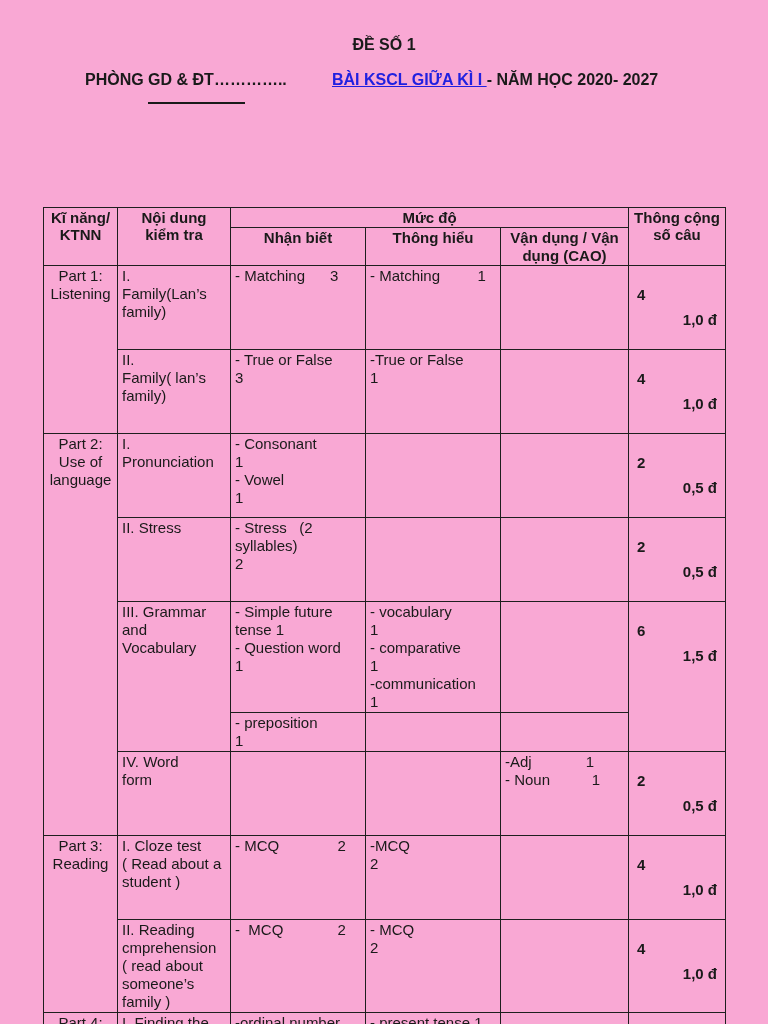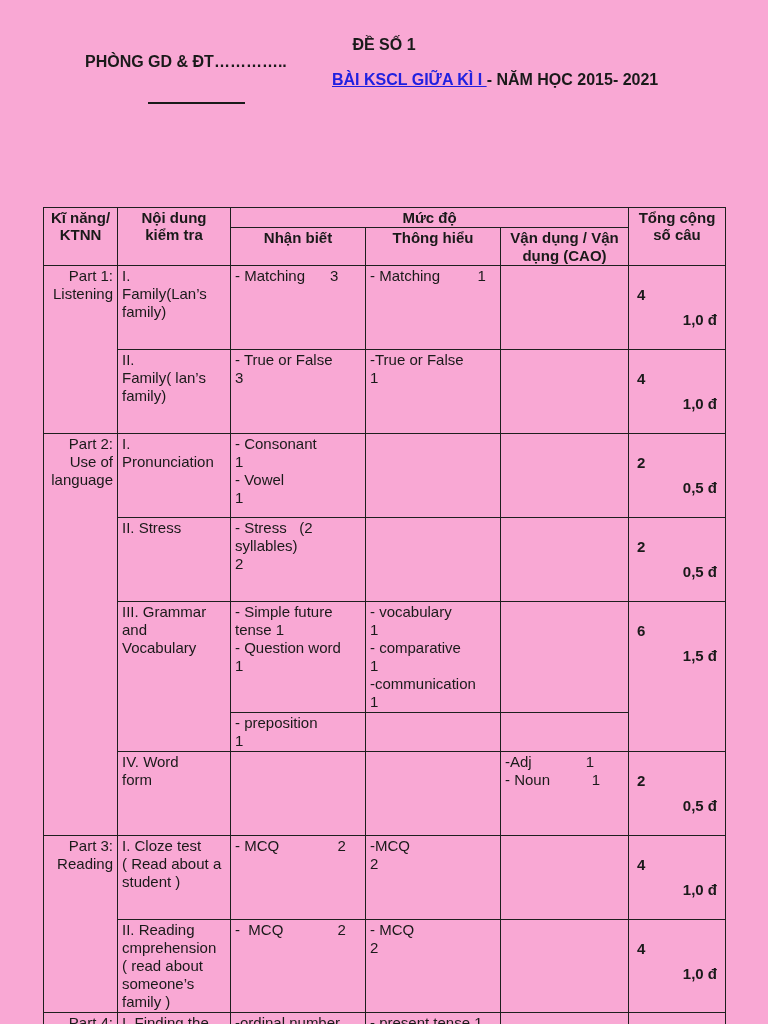--- a/index.html
+++ b/index.html
@@ -12,21 +12,21 @@
     font-family: Liberation Sans, sans-serif;
     color: #1a1a1a;
     overflow: hidden;
   }
   .hdr-line { position: absolute; white-space: pre; }
   .exam-number {
     top: 36px; left: 0; width: 768px;
     text-align: center; font-weight: bold; font-size: 16px;
   }
   .department {
-    top: 53px; left: 85px;
+    top: 71px; left: 85px;
     font-weight: bold; font-size: 16px;
   }
   .dept-underline {
     position: absolute; top: 102px; left: 148px; width: 97px;
     border-bottom: 2px solid #1a1a1a;
   }
   .exam-title-row {
     position: absolute; top: 71px; left: 332px; width: 420px;
     font-weight: bold; font-size: 16px; white-space: pre;
   }
@@ -54,21 +54,21 @@
     border: 1.5px solid #1f1f1f;
     vertical-align: top;
     padding: 1px 4px;
     white-space: pre-line;
     overflow: hidden;
   }
   td.hcell {
     font-weight: bold; text-align: center; vertical-align: middle;
     padding: 0 2px; line-height: 1.15;
   }
-  td.part { text-align: right; vertical-align: middle; padding: 1px 2px; }
+  td.part { text-align: center; vertical-align: middle; padding: 1px 2px; }
   td.part-top { vertical-align: top; padding-top: 76px; }
   td.vmid { vertical-align: middle; }
   td.total-cell { padding: 0; }
   .total-inner {
     display: flex; flex-direction: column; justify-content: space-between;
     height: 100%; padding: 1px 4px;
   }
   .total-num { font-weight: bold; text-align: left; }
   .total-pts { font-weight: bold; text-align: right; margin-top: 7px; }
   .pts-raised { margin-bottom: 38px; }
@@ -76,42 +76,42 @@
 </head>
 <body>
 
 <div class="page">
 
   <div class="hdr-line exam-number">ĐỀ SỐ 1</div>
 
   <div class="hdr-line department">PHÒNG GD &amp; ĐT…………..</div>
   <div class="dept-underline"></div>
 
-  <div class="exam-title-row"><span class="exam-link">BÀI KSCL GIỮA KÌ I </span><span>- NĂM HỌC 2015- 2021</span></div>
+  <div class="exam-title-row"><span class="exam-link">BÀI KSCL GIỮA KÌ I </span><span>- NĂM HỌC 2020- 2027</span></div>
 
 
 
   <table class="matrix">
     <colgroup>
       <col style="width:74px">
       <col style="width:113px">
       <col style="width:135px">
       <col style="width:135px">
       <col style="width:128px">
       <col style="width:97px">
     </colgroup>
     <tbody>
 
       <tr style="height:17px">
         <td class="hcell" rowspan="2">Kĩ năng/
 KTNN</td>
         <td class="hcell" rowspan="2">Nội dung
 kiểm tra</td>
         <td class="hcell" colspan="3">Mức độ</td>
-        <td class="hcell" rowspan="2">Tổng cộng
+        <td class="hcell" rowspan="2">Thông cộng
 số câu</td>
       </tr>
       <tr style="height:38px">
         <td class="hcell">Nhận biết</td>
         <td class="hcell">Thông hiểu</td>
         <td class="hcell">Vận dụng / Vận
 dụng (CAO)</td>
       </tr>
 
       <tr style="height:55px">

